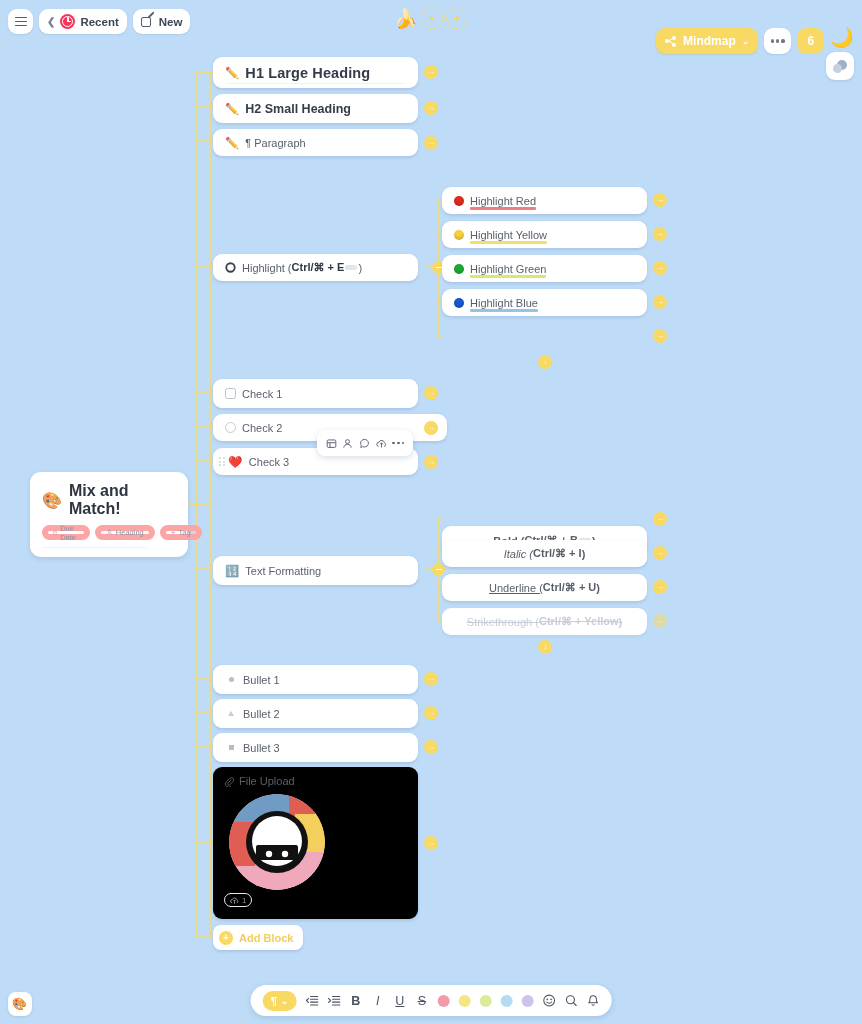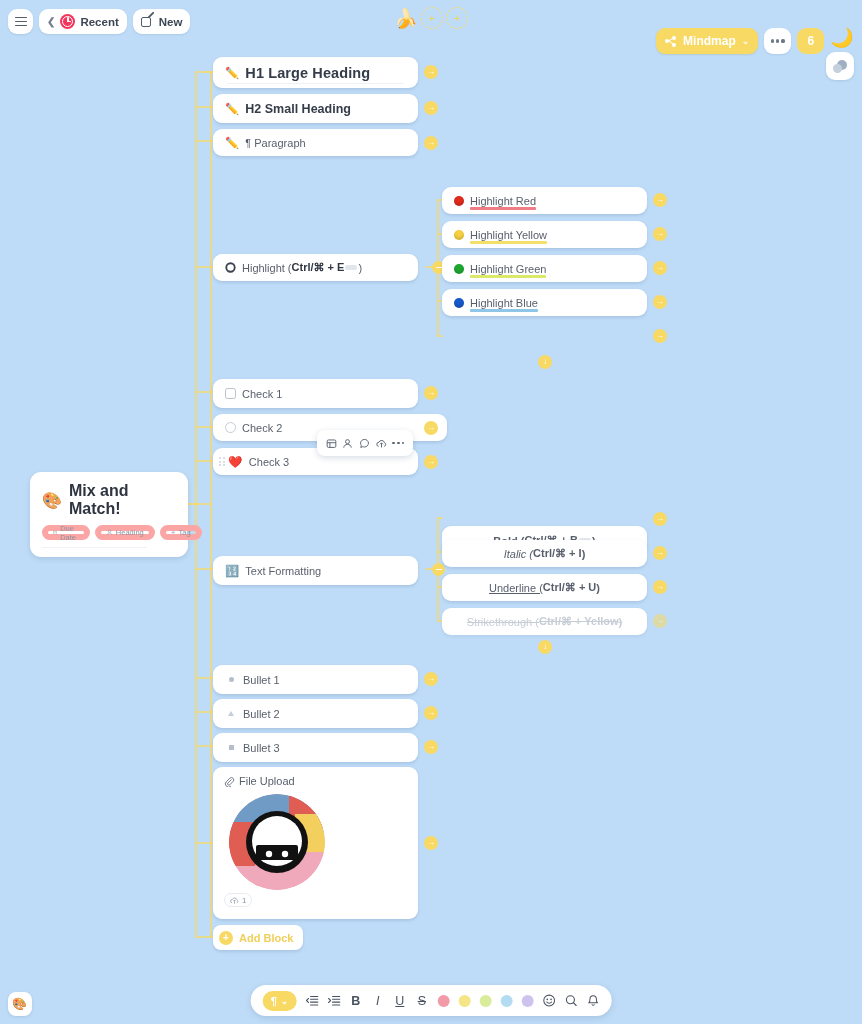--- a/index.html
+++ b/index.html
@@ -141,21 +141,21 @@
     position:absolute; left:317px; top:430px; width:96px; height:26px; background:#fff;
     border-radius:8px; box-shadow:0 2px 6px rgba(60,85,130,.2);
     display:flex; align-items:center; justify-content:space-around; padding:0 6px; z-index:12;
   }
   .float-tb .ti { color:#5d6675; display:flex; align-items:center; }
   .ft-dots { display:flex; gap:2px; }
   .ft-dots i { width:2.6px; height:2.6px; border-radius:50%; background:#5d6675; }
 
   
   .filenode {
-    position:absolute; left:213px; top:767px; width:205px; height:152px; background:#ffffff;
+    position:absolute; left:213px; top:767px; width:205px; height:152px; background:#000000;
     border-radius:9px; box-shadow:0 1.5px 3px rgba(70,95,140,.16); padding:8px 11px;
   }
   .up-badge {
     position:absolute; left:11px; bottom:12px; border:1px solid #e7ebf1; border-radius:7px;
     height:14px; padding:0 5px; display:flex; align-items:center; gap:3px; font-size:8px; color:#8b93a0;
   }
   .sheep { position:absolute; left:16px; top:27px; width:96px; height:96px; border-radius:50%; overflow:hidden; }
 
   
   .addblock {

